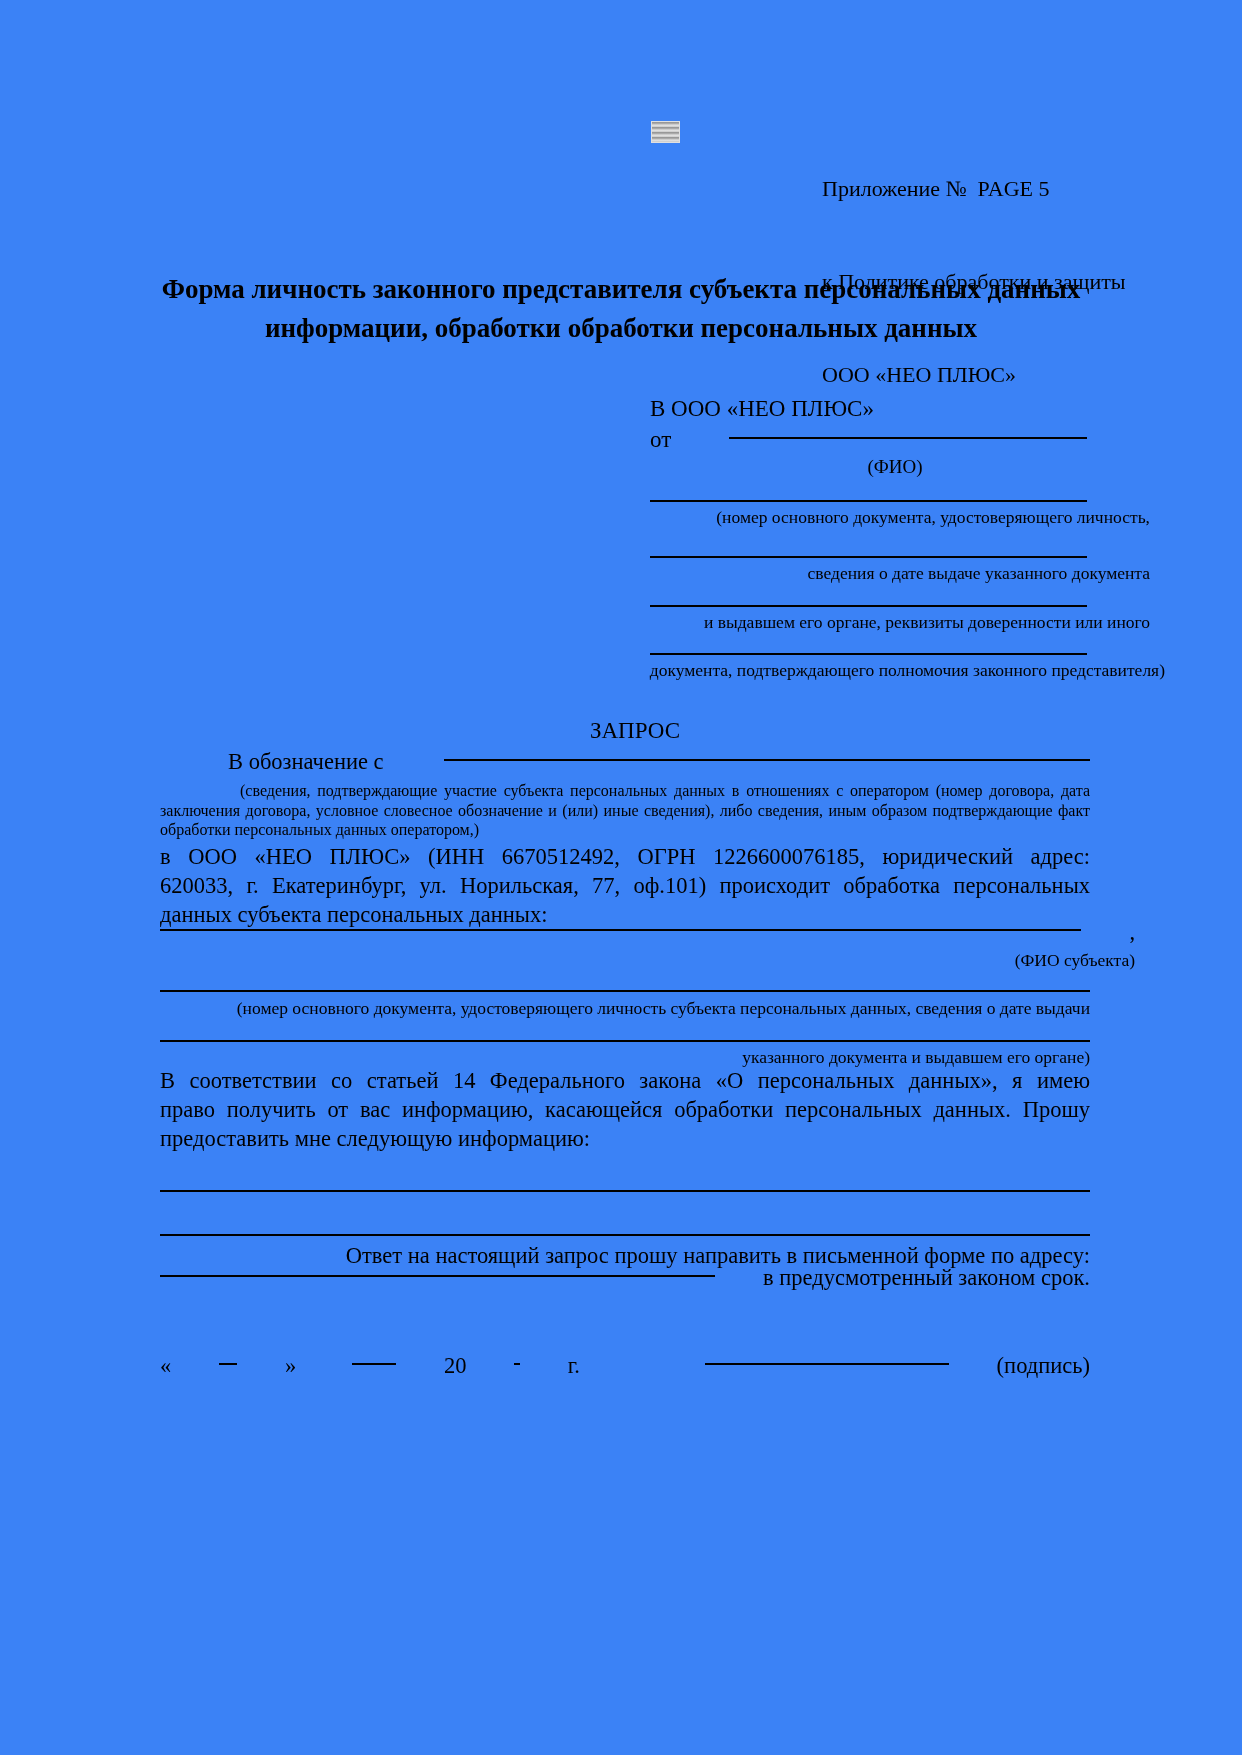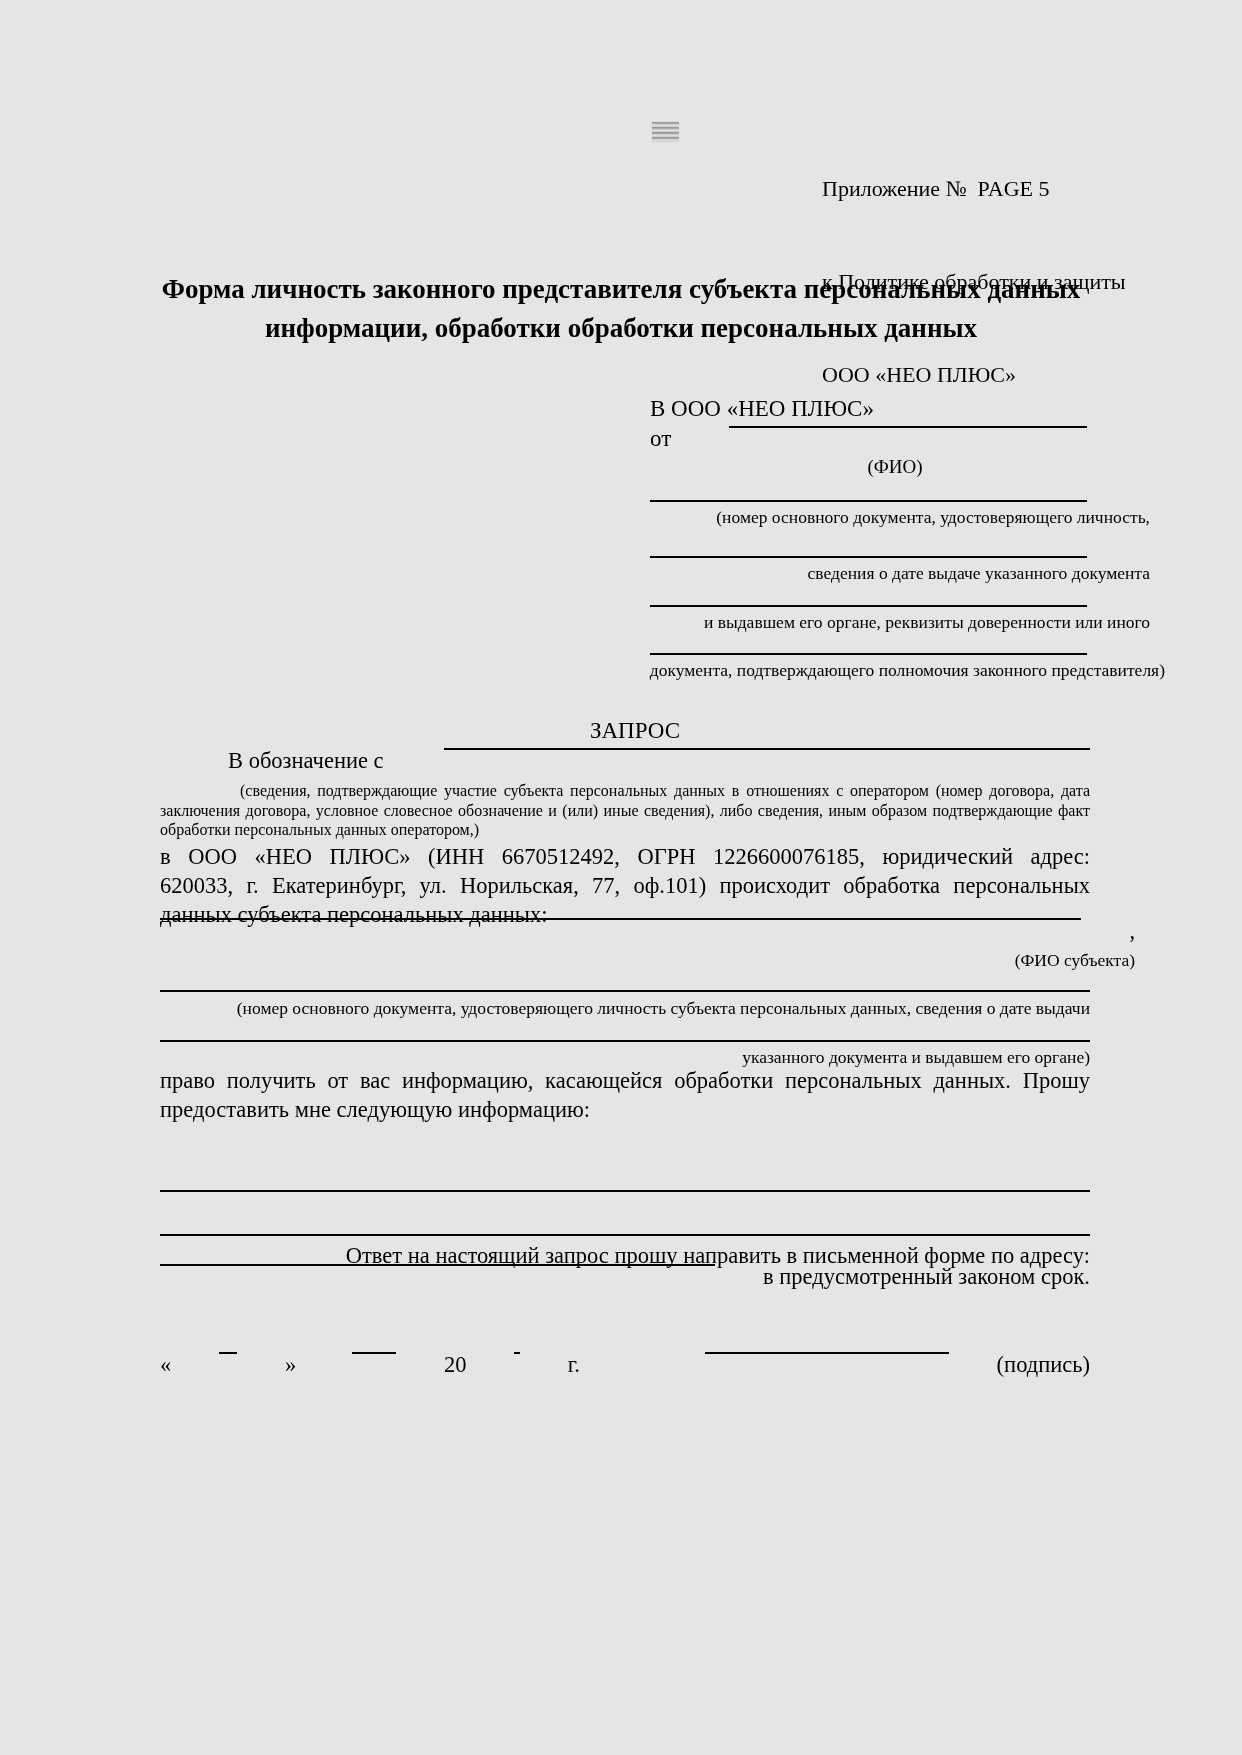--- a/index.html
+++ b/index.html
@@ -1,24 +1,24 @@
 <!DOCTYPE html>
 <html><head>
 <meta charset="utf-8">
 <style>
   html,body{margin:0;padding:0;background:#ffffff;}
   #page{
-    position:relative;width:1242px;height:1755px;background:#e5e5e5;
+    position:relative;width:1242px;height:1755px;background:#3b82f6;
     font-family:"Liberation Serif","DejaVu Serif",serif;color:#000;
     overflow:hidden;
   }
   .abs{position:absolute;}
   
   .hr{position:absolute;height:2px;background:#000;}
-  .row{display:flex;align-items:flex-start;gap:48px;}
+  .row{display:flex;align-items:center;gap:48px;}
   .fill{flex:1;border-bottom:2px solid #000;margin-bottom:3px;}
   .useg{border-bottom:2px solid #000;margin-bottom:4px;}
   
   .hdr{font-size:22px;line-height:31px;white-space:pre-wrap;}
   .title{font-weight:bold;font-size:27px;line-height:39px;text-align:center;}
   .body-sz{font-size:22.5px;}
   .para{font-size:22.5px;line-height:29px;}
   .jl{text-align:justify;text-align-last:justify;white-space:nowrap;}
   .fine{font-size:16px;line-height:19.5px;}
   .cap{font-size:17.5px;text-align:right;}
@@ -94,20 +94,21 @@
   </div>
   <div class="abs cap" style="left:160px;top:950px;width:975px;">(ФИО субъекта)</div>
 
   <div class="hr" style="left:160px;top:990px;width:930px;"></div>
   <div class="abs cap" style="left:160px;top:998px;width:930px;">(номер основного документа, удостоверяющего личность субъекта персональных данных, сведения о дате выдачи</div>
 
   <div class="hr" style="left:160px;top:1040px;width:930px;"></div>
   <div class="abs cap" style="left:160px;top:1047px;width:930px;">указанного документа и выдавшем его органе)</div>
 
   <div class="abs para" style="left:160px;top:1066px;width:930px;">
+    <div class="jl">В соответствии со статьей 14 Федерального закона «О персональных данных», я имею</div>
     <div class="jl">право получить от вас информацию, касающейся обработки персональных данных. Прошу</div>
     <div>предоставить мне следующую информацию:</div>
   </div>
 
   <div class="hr" style="left:160px;top:1190px;width:930px;"></div>
   <div class="hr" style="left:160px;top:1234px;width:930px;"></div>
 
   <div class="abs right body-sz" style="left:160px;top:1243px;width:930px;">Ответ на настоящий запрос прошу направить в письменной форме по адресу:</div>
   <div class="abs row body-sz" style="left:160px;top:1264px;width:930px;height:27px;">
     <span class="fill"></span>

